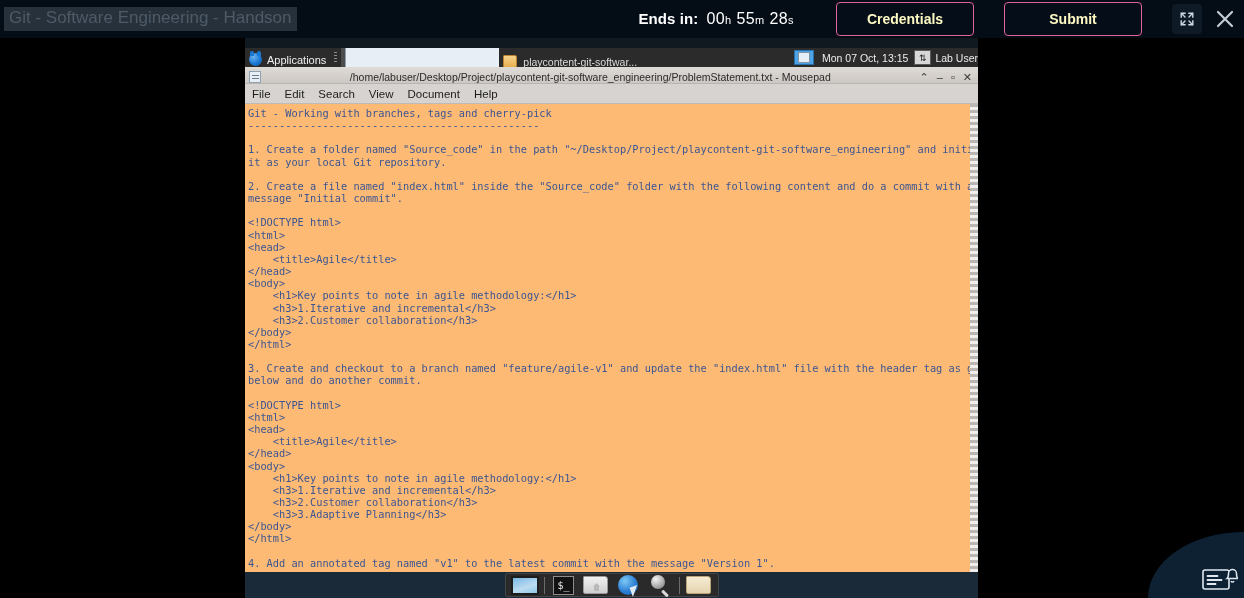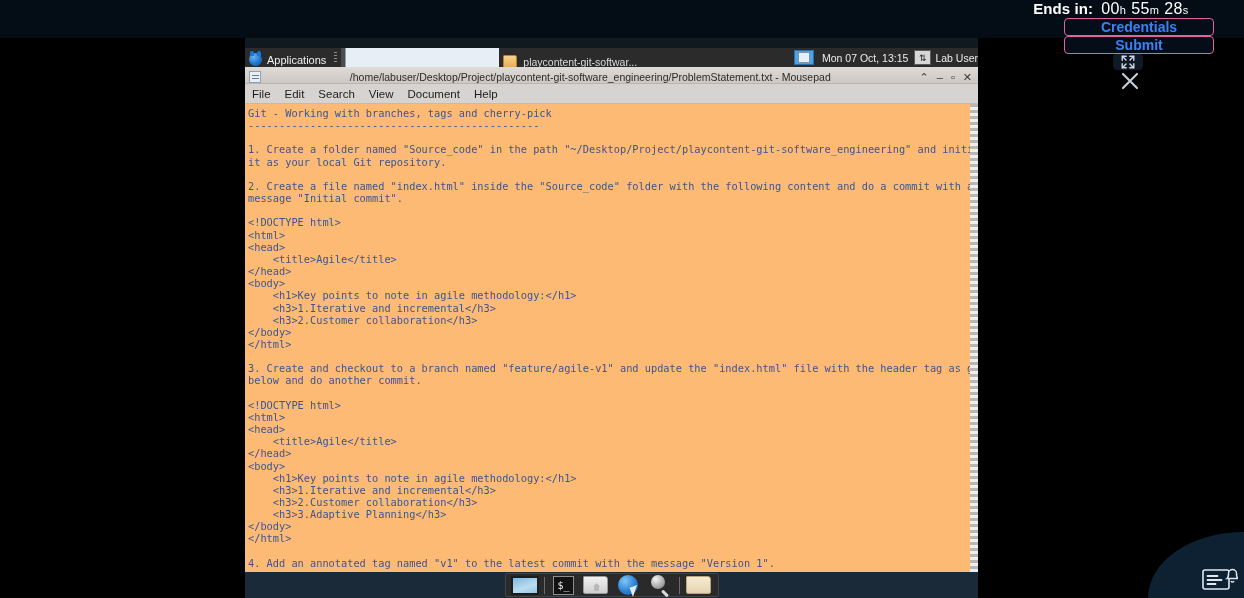--- a/index.html
+++ b/index.html
@@ -20,40 +20,39 @@
   .exam-title {
     margin-left: 4px;
     font-size: 17px;
     color: #4e5a66;
     background: #26313c;
     padding: 2px 5px 3px 5px;
     line-height: 1.1;
     white-space: nowrap;
   }
   .header-right {
-    margin-left: auto; display: flex; align-items: center; height: 38px; flex-direction: column;
+    margin-left: auto; display: flex; align-items: center; height: 38px;
   }
   .ends-in {
     display: flex; align-items: baseline; color: #ffffff; white-space: nowrap;
     margin-right: 42px;
   }
   .ends-in-label { font-size: 15px; font-weight: bold; letter-spacing: .1px; }
   .ends-in-time { font-size: 16px; margin-left: 8px; letter-spacing: .4px; }
   .ends-in-time .u { font-size: 11px; }
   .hdr-btn {
-    width: 150px; height: 34px;
+    width: 138px; height: 34px;
     border: 1px solid #e0639d;
     border-radius: 4px;
     background: #050e18;
-    color: #3b82f6;
+    color: #fef9c3;
     font-size: 14px; font-weight: bold;
     display: flex; align-items: center; justify-content: center;
     margin-right: 30px;
     cursor: pointer;
-    margin-left: 44px;
   }
   .hdr-icon-btn {
     width: 30px; height: 30px;
     background: #0e1a26;
     border-radius: 4px;
     display: flex; align-items: center; justify-content: center;
     margin-right: 8px; cursor: pointer;
   }
   .hdr-icon-btn.plain { background: transparent; margin-right: 4px; }
 
@@ -255,20 +254,21 @@
 </style>
 </head>
 <body>
 
 <div id="root">
 
   <div class="black-left"></div>
   <div class="black-right"></div>
 
   <div class="exam-header">
+    <div class="exam-title">Git - Software Engineering - Handson</div>
 
     <div class="header-right">
       <div class="ends-in">
         <span class="ends-in-label">Ends in:</span>
         <span class="ends-in-time"><span>00</span><span class="u">h</span>&nbsp;<span>55</span><span class="u">m</span>&nbsp;<span>28</span><span class="u">s</span></span>
       </div>
 
       <div class="hdr-btn">Credentials</div>
       <div class="hdr-btn">Submit</div>
 

